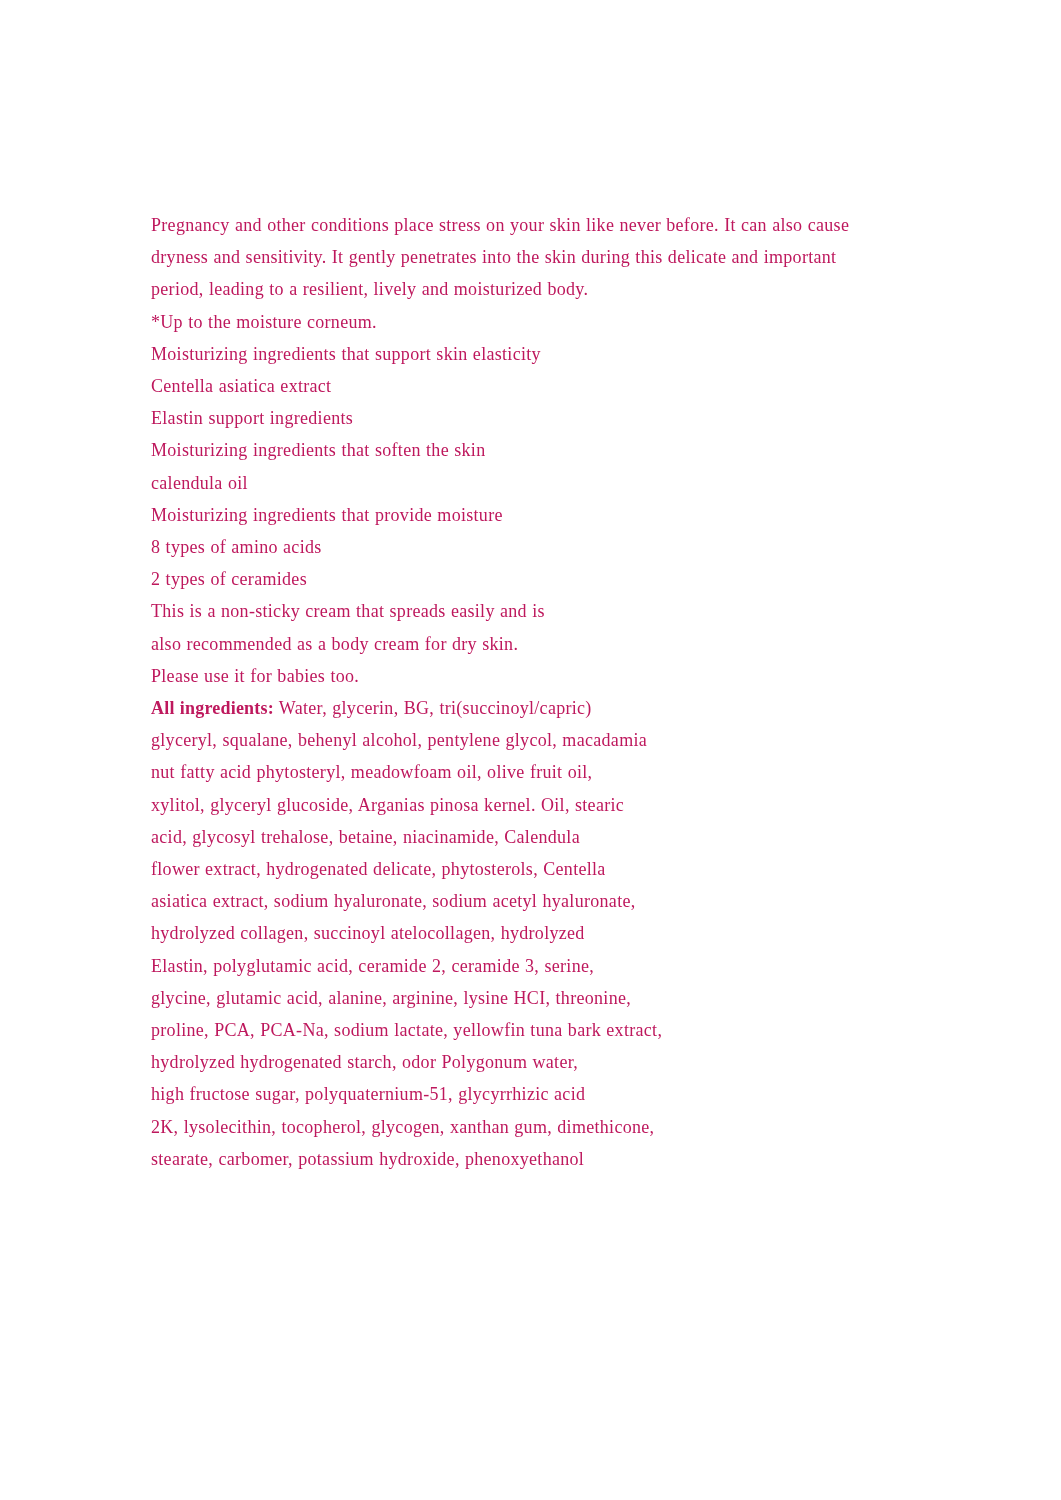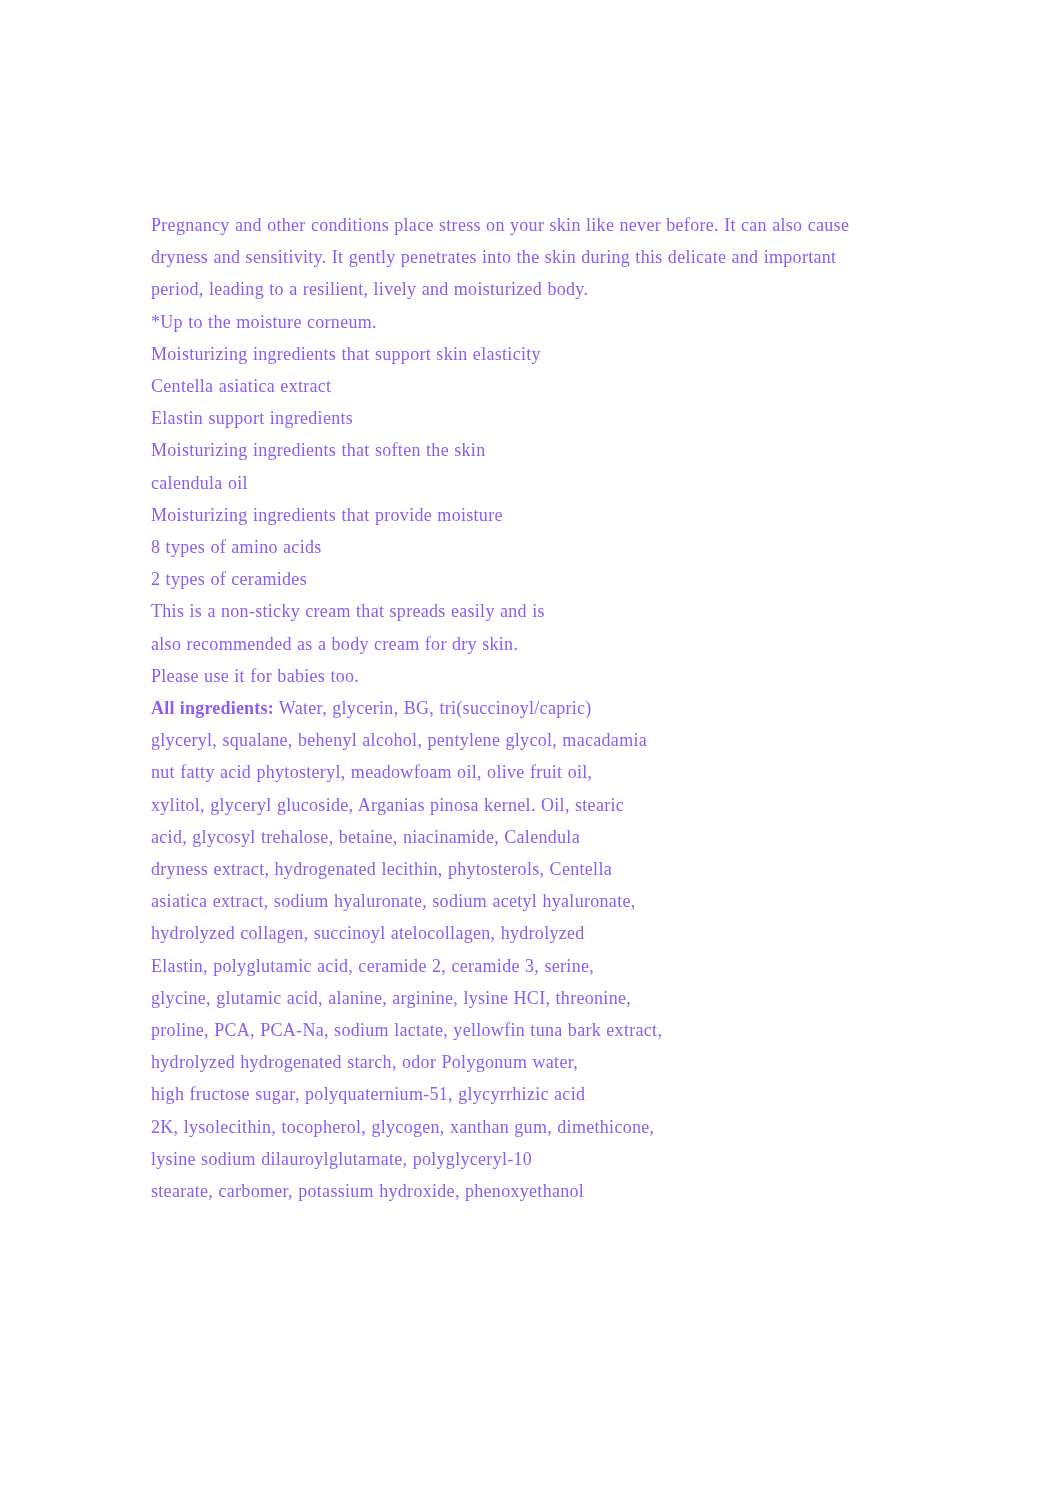--- a/index.html
+++ b/index.html
@@ -15,21 +15,21 @@
     overflow: hidden;
     font-family: "Liberation Serif", serif;
   }
   .text-block {
     position: absolute;
     left: 151px;
     top: 209px;
     width: 790px;
     font-size: 18px;
     line-height: 32.2px;
-    color: #8b5cf6;
+    color: #be185d;
     letter-spacing: 0.3px;
     word-spacing: 0.5px;
     font-weight: 400;
   }
   .line {
     white-space: nowrap;
   }
   .emph {
     font-weight: 700;
     letter-spacing: 0.2px;
@@ -54,25 +54,24 @@
     <div class="line">8 types of amino acids</div>
     <div class="line">2 types of ceramides</div>
     <div class="line">This is a non-sticky cream that spreads easily and is</div>
     <div class="line">also recommended as a body cream for dry skin.</div>
     <div class="line">Please use it for babies too.</div>
     <div class="line"><span class="emph">All ingredients:</span><span> Water, glycerin, BG, tri(succinoyl/capric)</span></div>
     <div class="line">glyceryl, squalane, behenyl alcohol, pentylene glycol, macadamia</div>
     <div class="line">nut fatty acid phytosteryl, meadowfoam oil, olive fruit oil,</div>
     <div class="line">xylitol, glyceryl glucoside, Arganias pinosa kernel. Oil, stearic</div>
     <div class="line">acid, glycosyl trehalose, betaine, niacinamide, Calendula</div>
-    <div class="line">dryness extract, hydrogenated lecithin, phytosterols, Centella</div>
+    <div class="line">flower extract, hydrogenated delicate, phytosterols, Centella</div>
     <div class="line">asiatica extract, sodium hyaluronate, sodium acetyl hyaluronate,</div>
     <div class="line">hydrolyzed collagen, succinoyl atelocollagen, hydrolyzed</div>
     <div class="line">Elastin, polyglutamic acid, ceramide 2, ceramide 3, serine,</div>
     <div class="line">glycine, glutamic acid, alanine, arginine, lysine HCI, threonine,</div>
     <div class="line">proline, PCA, PCA-Na, sodium lactate, yellowfin tuna bark extract,</div>
     <div class="line">hydrolyzed hydrogenated starch, odor Polygonum water,</div>
     <div class="line">high fructose sugar, polyquaternium-51, glycyrrhizic acid</div>
     <div class="line">2K, lysolecithin, tocopherol, glycogen, xanthan gum, dimethicone,</div>
-    <div class="line">lysine sodium dilauroylglutamate, polyglyceryl-10</div>
     <div class="line">stearate, carbomer, potassium hydroxide, phenoxyethanol</div>
   </div>
 </div>
 
 </body></html>

